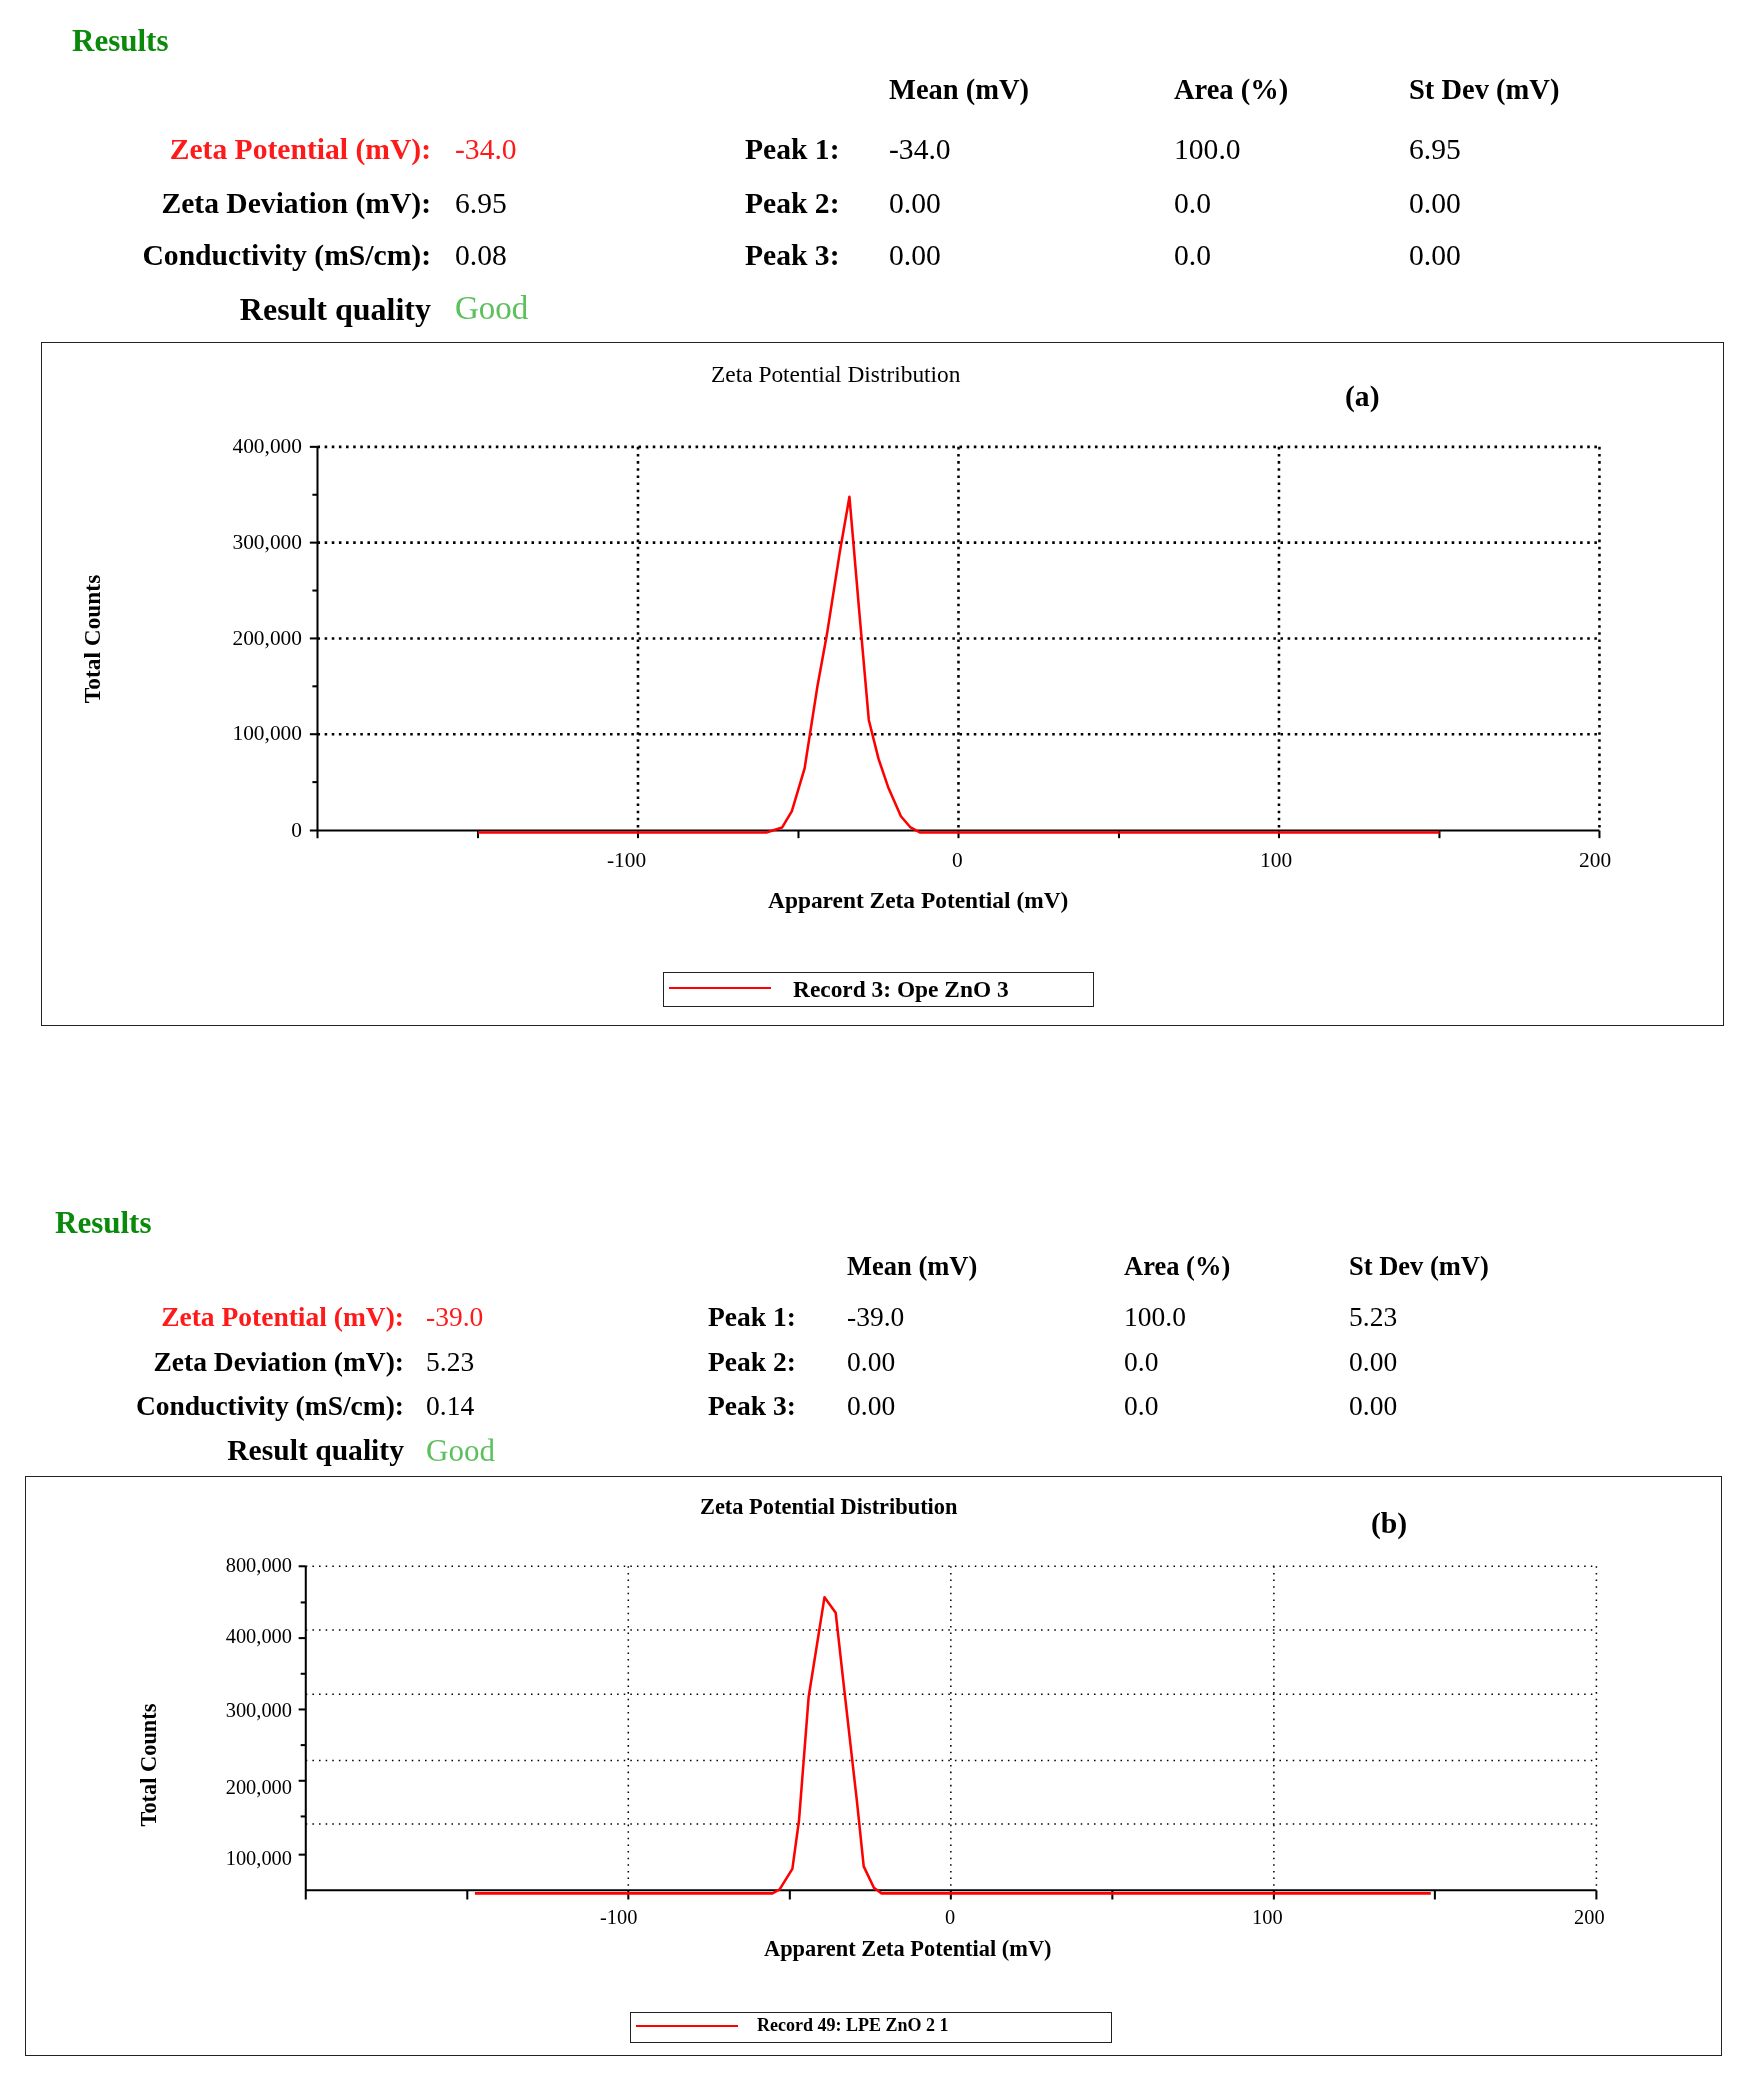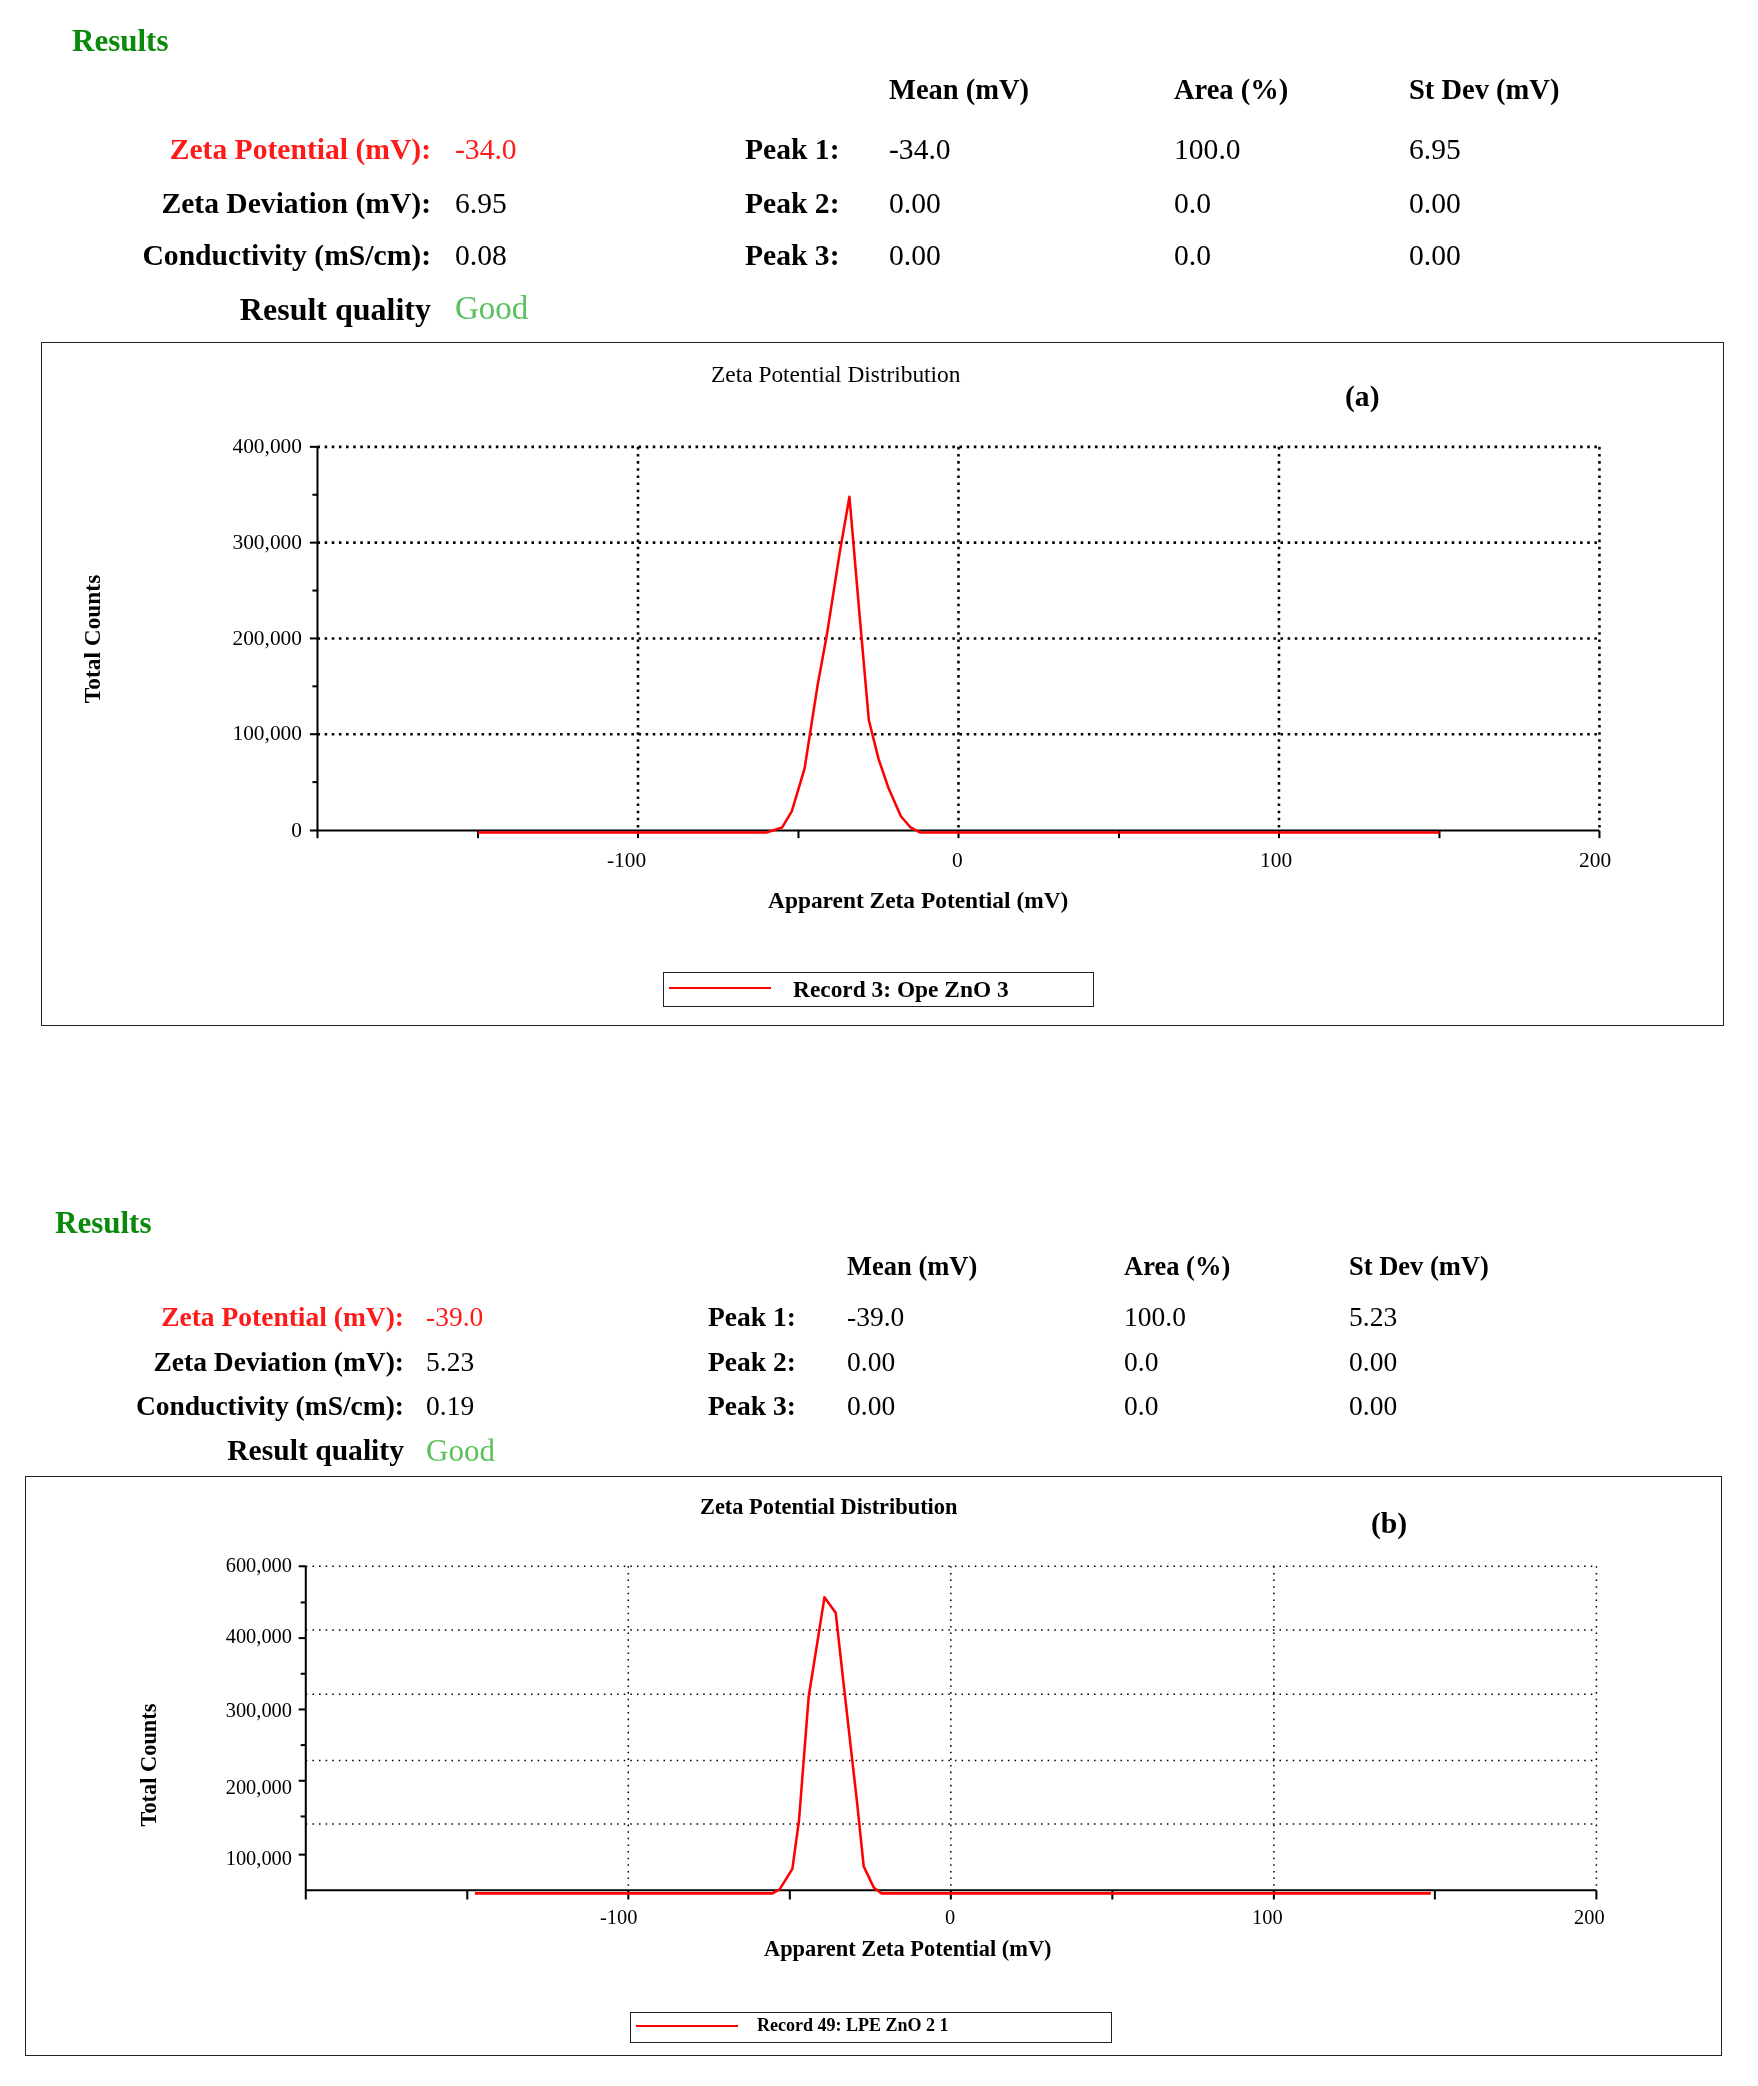--- a/index.html
+++ b/index.html
@@ -120,21 +120,21 @@
 </div>
 
 <div>
   <div class="abs results-title" style="left:55px; top:1205px;">Results</div>
 
   <div class="abs lbl red" style="right:1355px; top:1301px; font-size:27.5px;">Zeta Potential (mV):</div>
   <div class="abs val red" style="left:426px; top:1301px; font-size:27.5px;">-39.0</div>
   <div class="abs lbl" style="right:1355px; top:1346px; font-size:27.5px;">Zeta Deviation (mV):</div>
   <div class="abs val" style="left:426px; top:1346px; font-size:27.5px;">5.23</div>
   <div class="abs lbl" style="right:1355px; top:1390px; font-size:27.5px;">Conductivity (mS/cm):</div>
-  <div class="abs val" style="left:426px; top:1390px; font-size:27.5px;">0.19</div>
+  <div class="abs val" style="left:426px; top:1390px; font-size:27.5px;">0.14</div>
   <div class="abs lbl" style="right:1355px; top:1434px; font-size:29.6px;">Result quality</div>
   <div class="abs good" style="left:426px; top:1433px; font-size:31px;">Good</div>
 
   <div class="abs hdr" style="left:847px; top:1251px; font-size:26.5px;">Mean (mV)</div>
   <div class="abs hdr" style="left:1124px; top:1251px; font-size:26.5px;">Area (%)</div>
   <div class="abs hdr" style="left:1349px; top:1251px; font-size:26.5px;">St Dev (mV)</div>
 
   <div class="abs lbl" style="left:708px; top:1301px; font-size:27.5px;">Peak 1:</div>
   <div class="abs val" style="left:847px; top:1301px; font-size:27.5px;">-39.0</div>
   <div class="abs val" style="left:1124px; top:1301px; font-size:27.5px;">100.0</div>
@@ -186,21 +186,21 @@
       <line x1="2816" y1="3710" x2="2816" y2="3728"></line>
       <line x1="3133" y1="3710" x2="3133" y2="3728"></line>
     </g>
 
     <polyline fill="none" stroke="#ff0000" stroke-width="5" stroke-linejoin="round" points="932,3716 1516,3716 1530,3708 1555,3668 1568,3573 1587,3330 1618,3135 1640,3165 1655,3300 1682,3538 1695,3663 1715,3705 1730,3716 2808,3716"></polyline>
   </svg>
 
   <div class="abs chart-title" style="left:700px; top:1494px; font-weight:bold; font-size:22.4px;">Zeta Potential Distribution</div>
   <div class="abs panel-tag" style="left:1371px; top:1507px;">(b)</div>
 
-  <div class="abs tick" style="right:1467px; top:1554px; font-size:20.4px;">600,000</div>
+  <div class="abs tick" style="right:1467px; top:1554px; font-size:20.4px;">800,000</div>
   <div class="abs tick" style="right:1467px; top:1625px; font-size:20.4px;">400,000</div>
   <div class="abs tick" style="right:1467px; top:1699px; font-size:20.4px;">300,000</div>
   <div class="abs tick" style="right:1467px; top:1776px; font-size:20.4px;">200,000</div>
   <div class="abs tick" style="right:1467px; top:1847px; font-size:20.4px;">100,000</div>
 
   <div class="abs tick" style="left:600px; top:1906px; font-size:20.4px;">-100</div>
   <div class="abs tick" style="left:945px; top:1906px; font-size:20.4px;">0</div>
   <div class="abs tick" style="left:1252px; top:1906px; font-size:20.4px;">100</div>
   <div class="abs tick" style="left:1574px; top:1906px; font-size:20.4px;">200</div>
 

